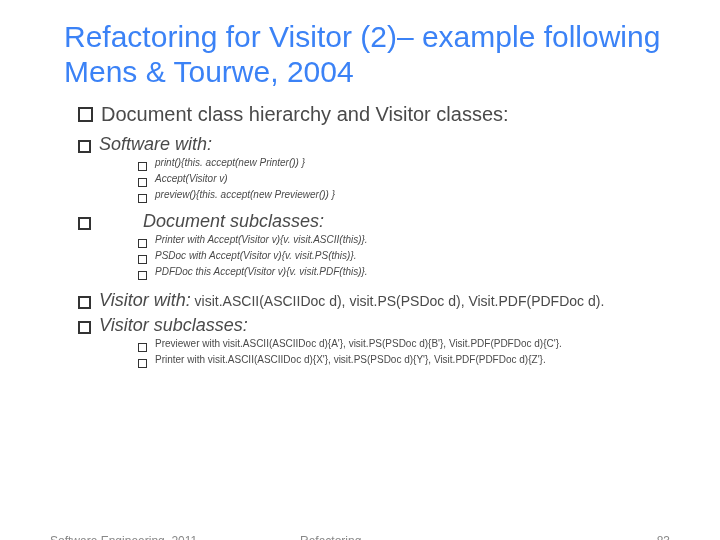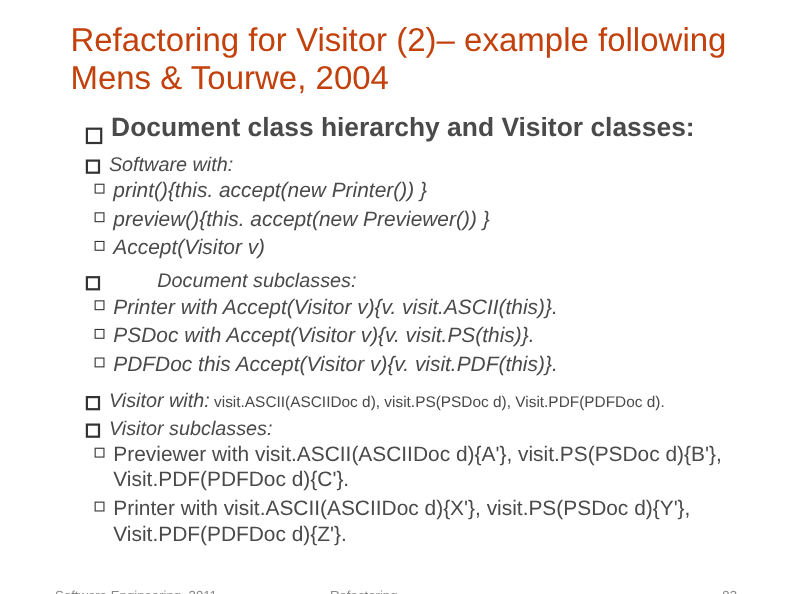--- a/index.html
+++ b/index.html
@@ -12,40 +12,40 @@
     color: #4a4a4a;
     position: relative;
     overflow: hidden;
   }
   .slide {
     padding: 12px 40px 0 50px;
   }
   .title {
     font-size: 30px;
     line-height: 1.15;
-    color: #c2410c;
+    color: #3b82f6;
     margin: 8px 0 14px 14px;
     font-weight: normal;
   }
   .lvl1 {
     margin: 6px 0 8px 28px;
-    font-size: 24px;
-    font-weight: bold;
+    font-size: 20px;
+    font-weight: normal;
     display: flex;
-    align-items: flex-end;
+    align-items: flex-start;
   }
   .lvl2 {
     margin: 4px 0 1px 28px;
     font-size: 18px;
     display: flex;
     align-items: flex-start;
   }
   .lvl3 {
-    margin: 2px 0 1px 36px;
-    font-size: 19px;
+    margin: 2px 0 1px 88px;
+    font-size: 10px;
     display: flex;
     align-items: flex-start;
     line-height: 1.25;
   }
   .box {
     display: inline-block;
     flex: 0 0 auto;
     width: 11px;
     height: 11px;
     border: 2px solid #333;
@@ -83,25 +83,25 @@
   <div class="lvl2">
     <span class="box"></span>
     <span class="content"><i>Software with:</i></span>
   </div>
   <div class="lvl3">
     <span class="box"></span>
     <span class="content"><i> print(){this. accept(new Printer()) }</i></span>
   </div>
   <div class="lvl3">
     <span class="box"></span>
-    <span class="content"><i> preview(){this. accept(new Previewer()) }</i></span>
+    <span class="content"><i>Accept(Visitor v)</i></span>
   </div>
   <div class="lvl3">
     <span class="box"></span>
-    <span class="content"><i>Accept(Visitor v)</i></span>
+    <span class="content"><i> preview(){this. accept(new Previewer()) }</i></span>
   </div>
 
   <div class="lvl2" style="margin-top:8px;gap:44px;">
     <span class="box"></span>
     <span class="content"><i>Document subclasses:</i></span>
   </div>
   <div class="lvl3">
     <span class="box"></span>
     <span class="content"><i>Printer with Accept(Visitor v){v. visit.ASCII(this)}.</i></span>
   </div>

